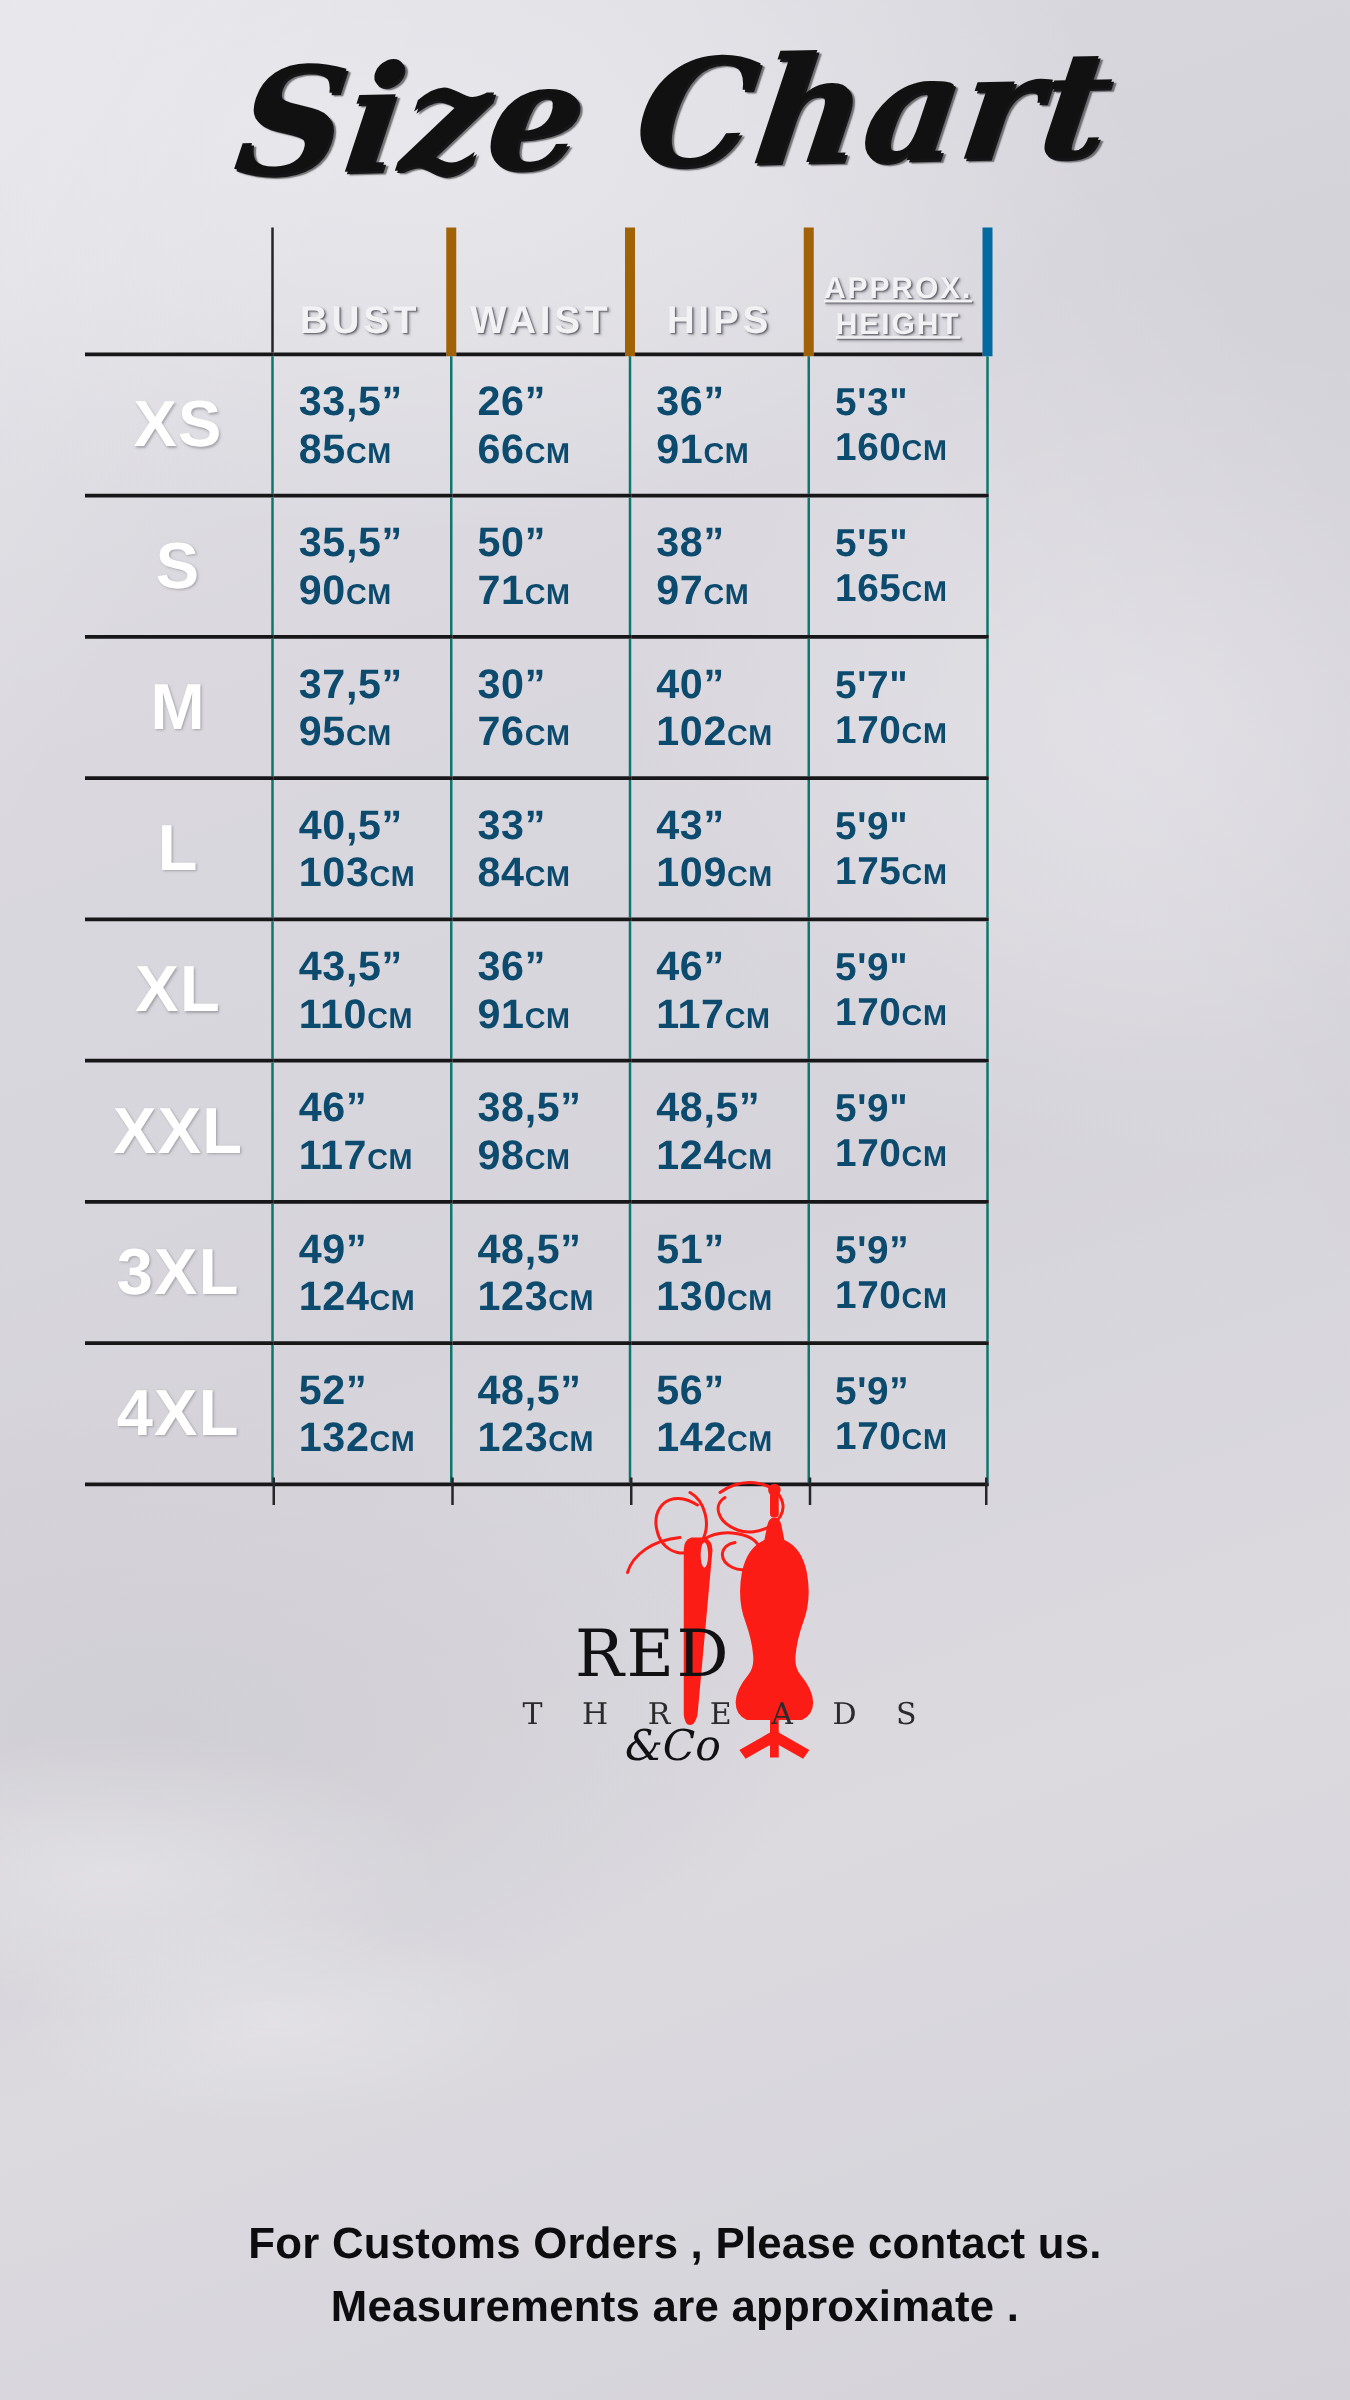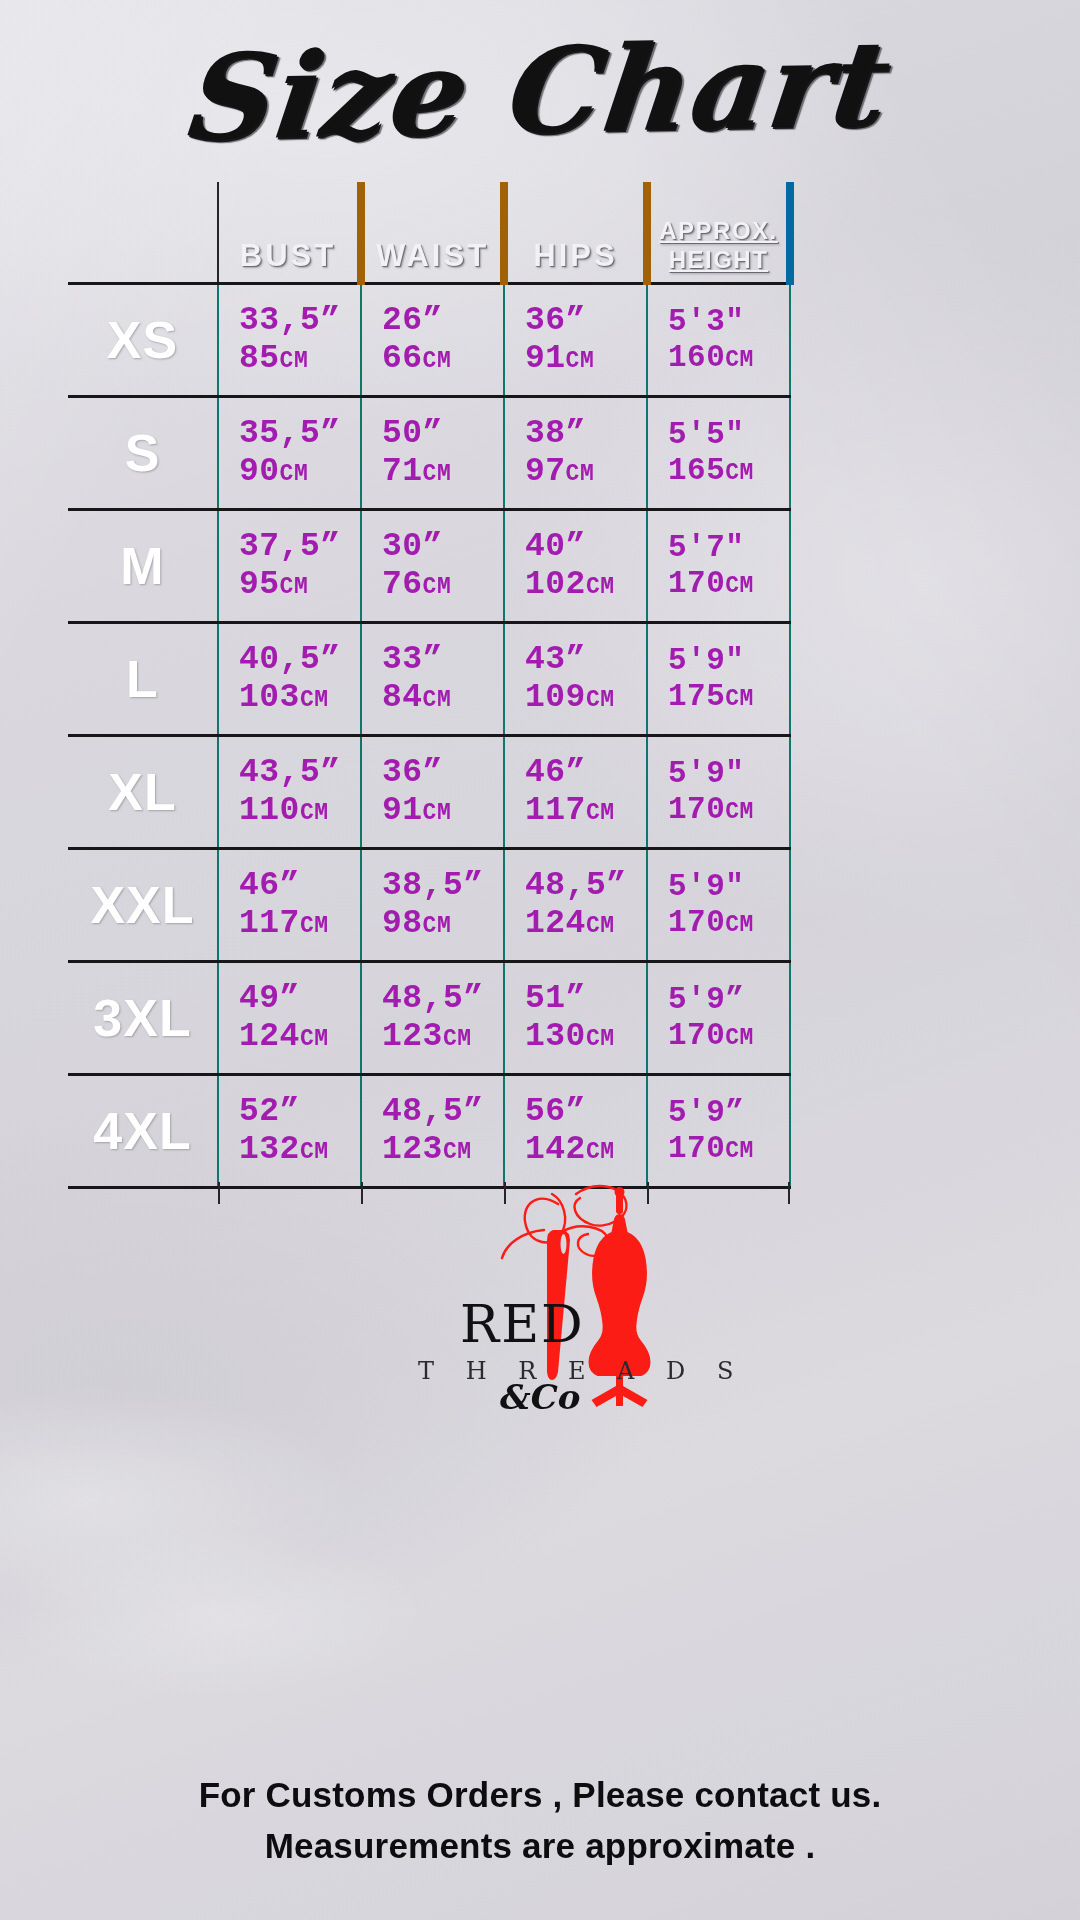--- a/index.html
+++ b/index.html
@@ -86,22 +86,21 @@
   td.size-cell{
     text-align:center;
     color:#ffffff;
     font-weight:700;
     font-size:52px;
     letter-spacing:1px;
     text-shadow:1px 1px 2px rgba(120,118,128,0.55);
   }
   td.val-cell{
     padding-left:20px;
-    color:#a21caf;
-    font-family:Liberation Mono, monospace;
+    color:#0c4a6e;
   }
   .v-in{
     display:block;
     font-weight:700;
     font-size:33px;
     line-height:1.16;
     letter-spacing:0.5px;
   }
   .v-cm{
     display:block;
@@ -129,21 +128,21 @@
   }
   .logo-threads{
     position:absolute;left:88px;top:185px;
     font-family:"DejaVu Serif", serif;
     font-size:24px;color:#2b2b2e;letter-spacing:12px;
   }
   .logo-co{
     position:absolute;left:170px;top:205px;
     font-family:"DejaVu Serif", serif;
     font-style:italic;
-    font-size:34px;color:#111113;font-weight:bold;
+    font-size:34px;color:#111113;
   }
 
   
   .footer{
     position:absolute;left:0;right:0;top:1770px;
     text-align:center;
     color:#0d0d10;
   }
   .footer div{
     font-size:35px;font-weight:700;line-height:1.45;letter-spacing:0.2px;

